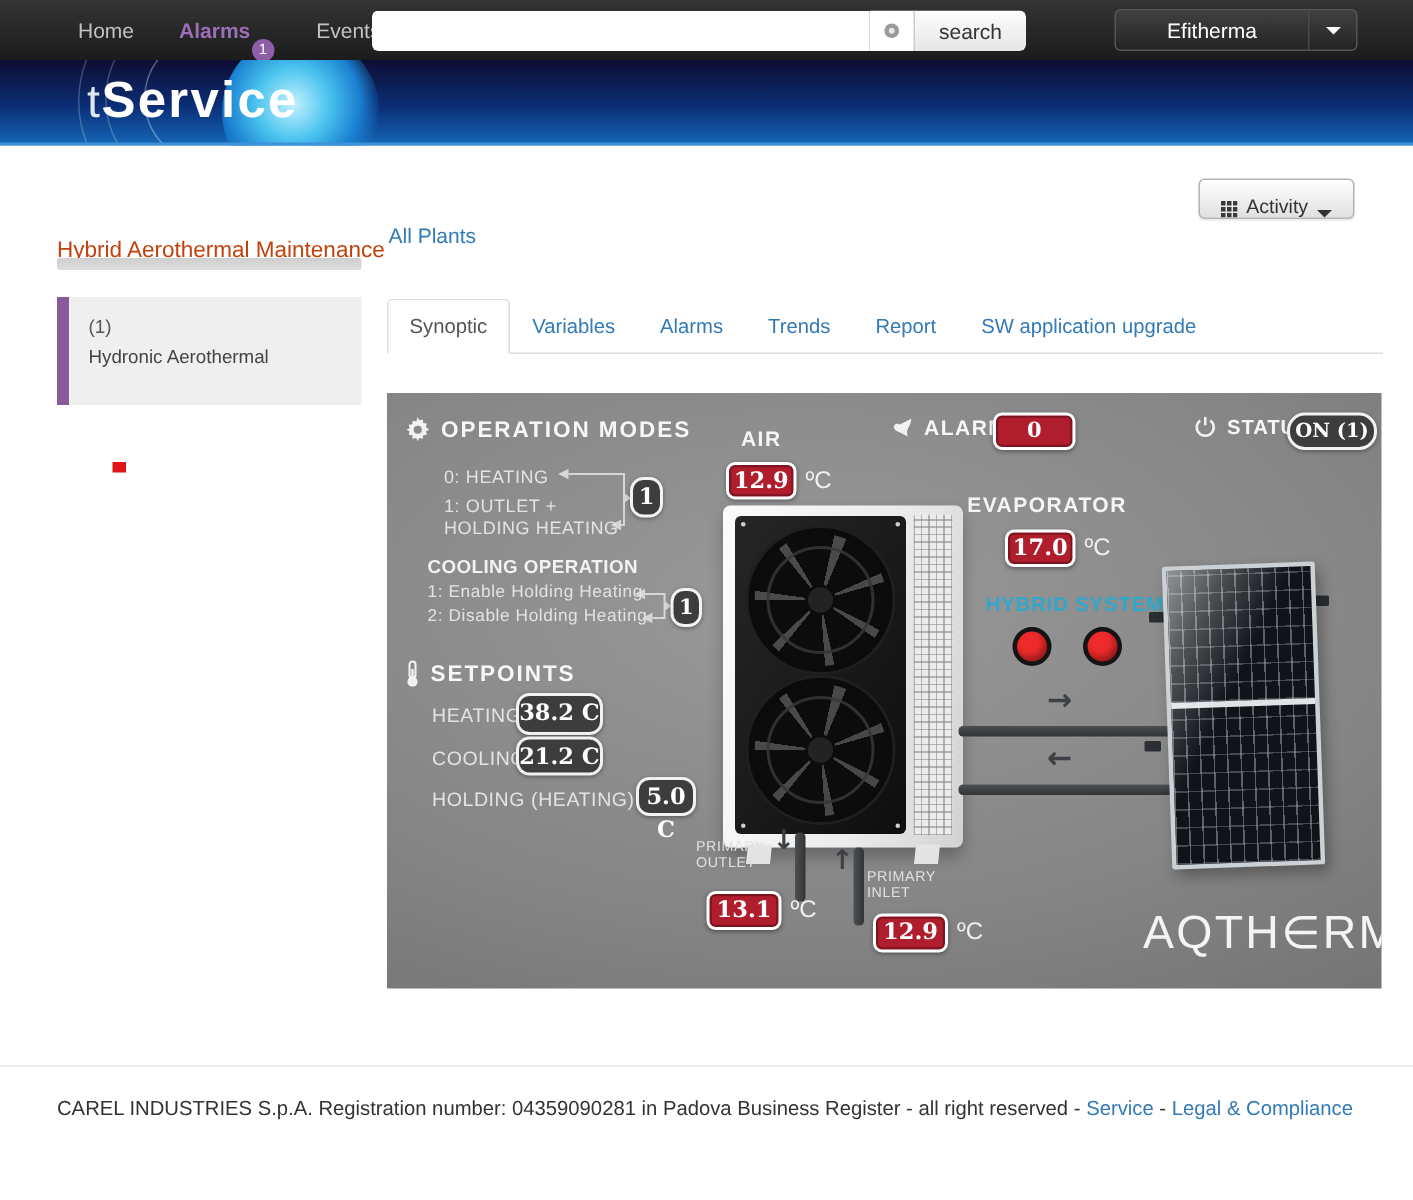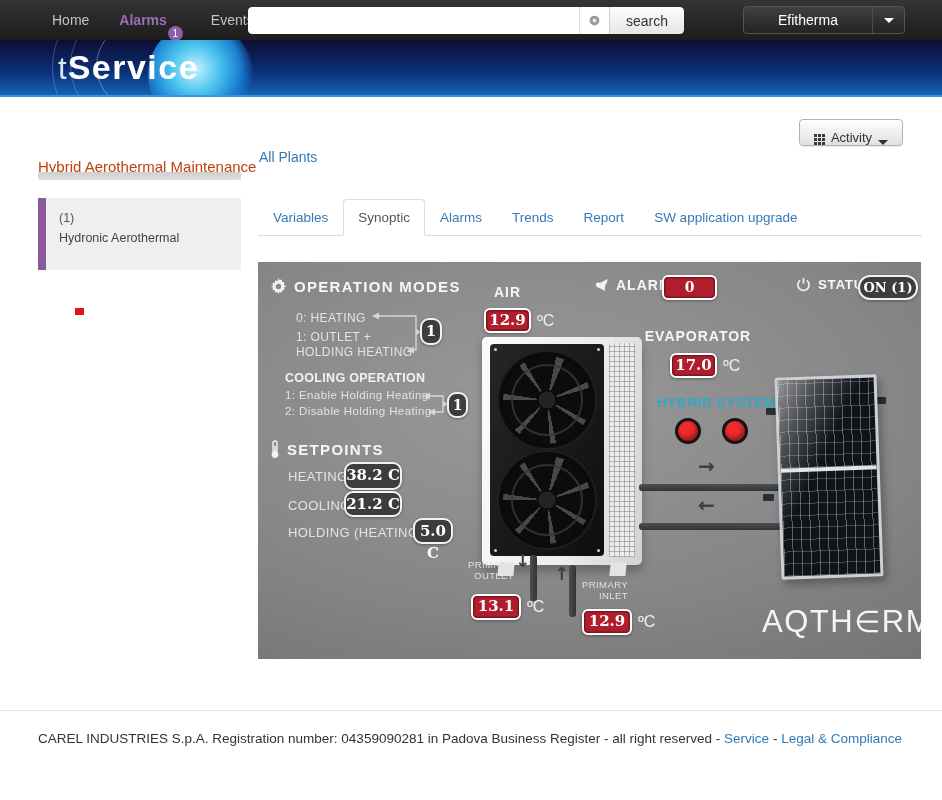--- a/index.html
+++ b/index.html
@@ -68,21 +68,21 @@
 
   
   .panel { position:absolute; left:258px; top:262px; width:663px; height:397px; overflow:hidden;
            background:radial-gradient(ellipse 130% 115% at 42% 36%, #999999 0%, #858585 45%, #626262 100%); }
   .panel .abs { position:absolute; }
   .sec-head { display:flex; align-items:center; gap:7px; font-size:15px; font-weight:bold;
               color:#f7f7f7; letter-spacing:1.3px; }
   .p-label { font-size:12px; color:#e3e3e3; letter-spacing:.4px; }
   .p-label-b { font-size:12.5px; font-weight:bold; color:#f2f2f2; letter-spacing:.3px; }
   .p-title { font-size:14px; font-weight:bold; color:#f5f5f5; letter-spacing:1px; text-align:center; }
-  .small-label { font-size:9.5px; line-height:11px; color:#e0e0e0; text-align:right; letter-spacing:.4px; }
+  .small-label { font-size:9.5px; line-height:11px; color:#e0e0e0; text-align:left; letter-spacing:.4px; }
   .val-red { background:#b01e2e; border:2px solid #fff; border-radius:6px; color:#fff;
              font-family:"DejaVu Serif", serif; font-weight:bold; text-align:center;
              box-shadow:inset 0 0 0 1.5px #7d1421, 0 1px 3px rgba(0,0,0,.35); }
   .val-dark { background:#3d3d3d; border:2px solid #f2f2f2; border-radius:9px; color:#fff;
               font-family:"DejaVu Serif", serif; font-weight:bold; text-align:center;
               box-shadow:0 1px 3px rgba(0,0,0,.35); }
   .unit { color:#f0f0f0; font-size:16px; }
   .arrow { color:#3d4145; font-weight:bold; font-family:"DejaVu Sans", sans-serif; }
   .pipe-h { position:absolute; height:7px; border-radius:3px; background:linear-gradient(#4c5054,#303437); }
   .pipe-v { position:absolute; width:7px; border-radius:3px; background:linear-gradient(90deg,#4c5054,#303437); }
@@ -195,22 +195,22 @@
   <div class="sidebar-title">Hybrid Aerothermal Maintenance</div>
   <div class="sidebar-bar"></div>
   <div class="plant-card">
     <div class="plant-index">(1)</div>
     <div class="plant-name">Hydronic Aerothermal</div>
   </div>
   <div class="red-dot"></div>
 
   <a class="all-plants">All Plants</a>
   <div class="tabs">
+    <div class="tab active">Synoptic</div>
     <div class="tab">Variables</div>
-    <div class="tab active">Synoptic</div>
     <div class="tab">Alarms</div>
     <div class="tab">Trends</div>
     <div class="tab">Report</div>
     <div class="tab">SW application upgrade</div>
   </div>
 
   <div class="panel">
 
     <svg class="connectors" width="663" height="397" viewBox="0 0 663 397">
       <g stroke="#d6d6d6" stroke-width="1.3" fill="none">
@@ -254,21 +254,21 @@
         <circle cx="5" cy="14.5" r="3.4" fill="#f2f2f2"></circle>
         <rect x="4.2" y="6" width="1.6" height="8" fill="#f2f2f2"></rect>
       </svg>
       <span>SETPOINTS</span>
     </div>
     <div class="abs p-label" style="left:30px; top:207px; font-size:13px;">HEATING</div>
     <div class="abs val-dark" style="left:86px; top:200px; width:58px; height:28px; font-size:15px; line-height:22px;">38.2 C</div>
     <div class="abs p-label" style="left:30px; top:236px; font-size:13px;">COOLING</div>
     <div class="abs val-dark" style="left:86px; top:229px; width:58px; height:26px; font-size:15px; line-height:22px;">21.2 C</div>
     <div class="abs p-label" style="left:30px; top:263px; font-size:13px;">HOLDING (HEATING)</div>
-    <div class="abs val-dark" style="left:155px; top:256px; width:40px; height:26px; font-size:15px; line-height:22px;">5.0 C</div>
+    <div class="abs val-dark" style="left:166px; top:256px; width:40px; height:26px; font-size:15px; line-height:22px;">5.0 C</div>
 
     <div class="abs p-title" style="left:222px; top:22px; width:55px;">AIR</div>
     <div class="abs val-red" style="left:226px; top:46px; width:47px; height:25px; font-size:15px; line-height:20px;">12.9</div>
     <div class="abs unit" style="left:279px; top:50px;">ºC</div>
 
     <div class="abs sec-head" style="left:336px; top:15px; letter-spacing:1px; font-size:14px;">
       <svg class="icon" width="15" height="14" viewBox="0 0 16 15">
         <path fill="#f2f2f2" d="M14.5 1.2 L6.2 5.3 C4.6 4.4 2.9 4.8 2.2 6.1 C1.5 7.4 2.2 9 3.8 9.9 L12.1 14 C11 11.8 11.4 9 12.8 6.8 C13.6 5.5 14.4 3.3 14.5 1.2 Z"></path>
       </svg>
       <span>ALARM</span>

